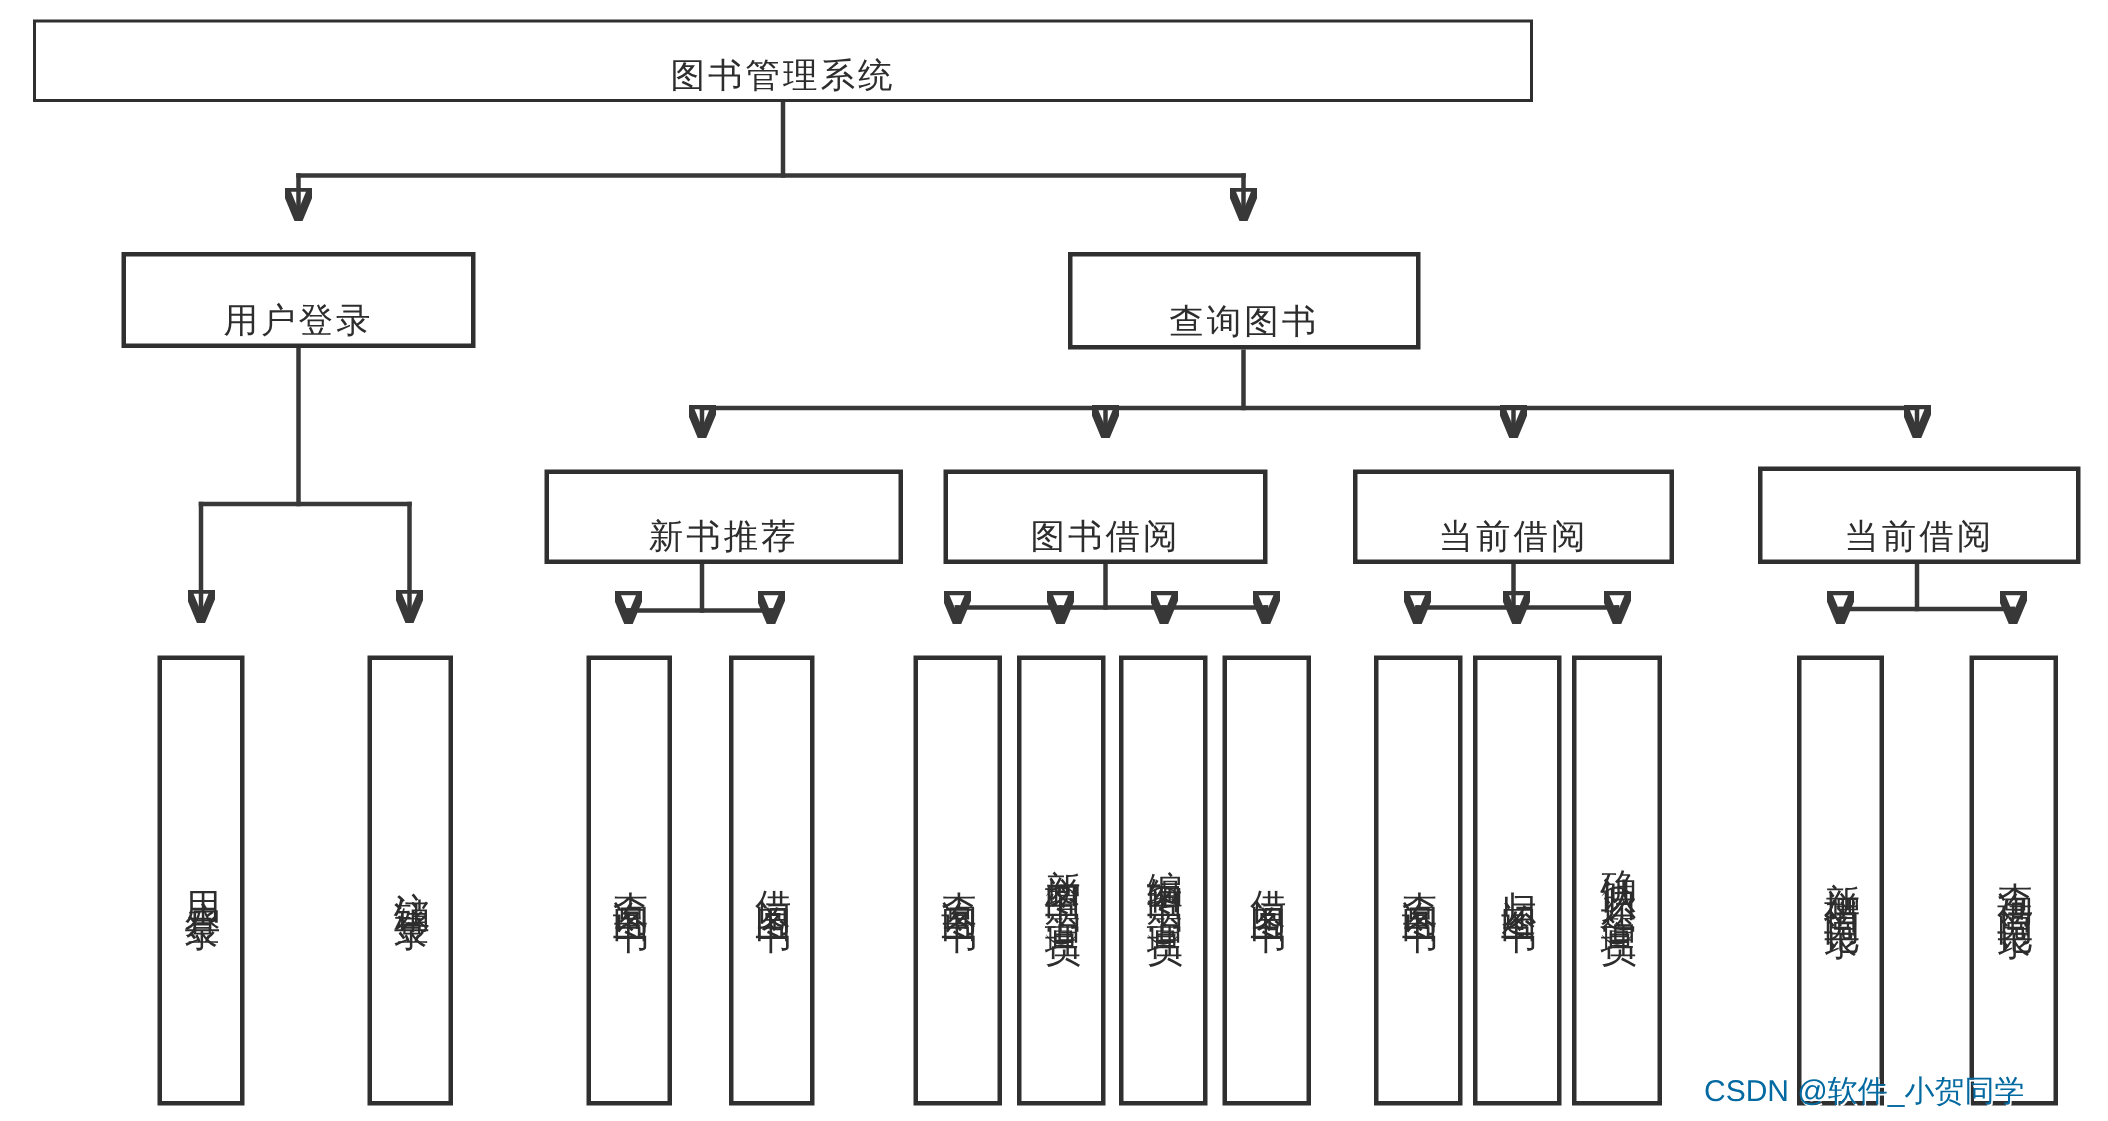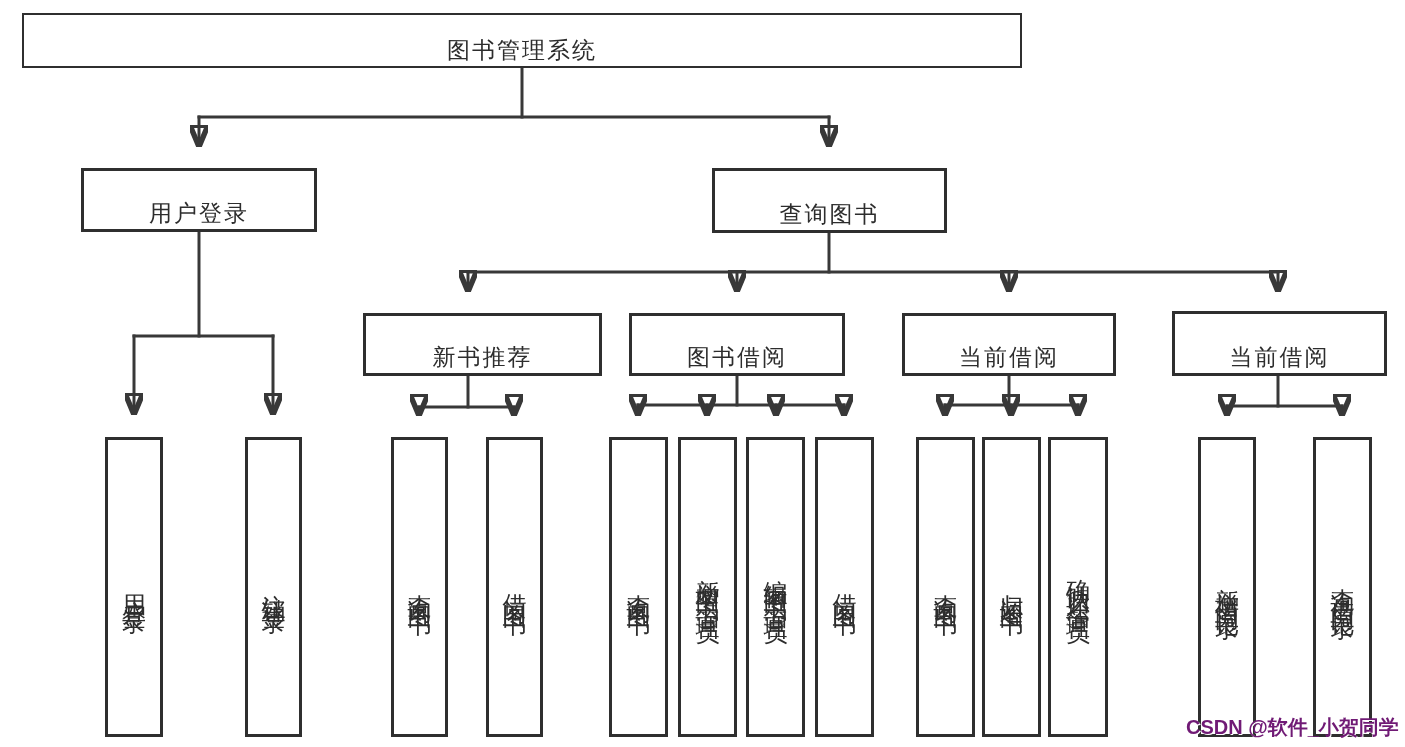--- a/index.html
+++ b/index.html
@@ -51,29 +51,28 @@
     writing-mode: vertical-rl;
     text-orientation: mixed;
     font-size: 24px;
     letter-spacing: 6px;
     line-height: 1;
     white-space: nowrap;
     color: #2d2d2d;
   }
   .watermark {
     position: absolute;
-    left: 1186px;
+    left: 1136px;
     top: 714px;
     font-size: 20px;
-    color: #701a75;
+    color: #0369a1;
     text-shadow: 1px 1px 0 #ffffff;
     white-space: nowrap;
     pointer-events: none;
     z-index: 5;
-    font-weight: bold;
   }
 </style>
 </head>
 <body>
 
 <div class="stage">
 
   <svg class="connectors" width="1405" height="747" viewBox="0 0 1405 747" xmlns="http://www.w3.org/2000/svg">
     <defs>
       <marker id="arr" viewBox="0 0 12 10" refX="11" refY="5" markerWidth="22" markerHeight="18" markerUnits="userSpaceOnUse" orient="auto">

